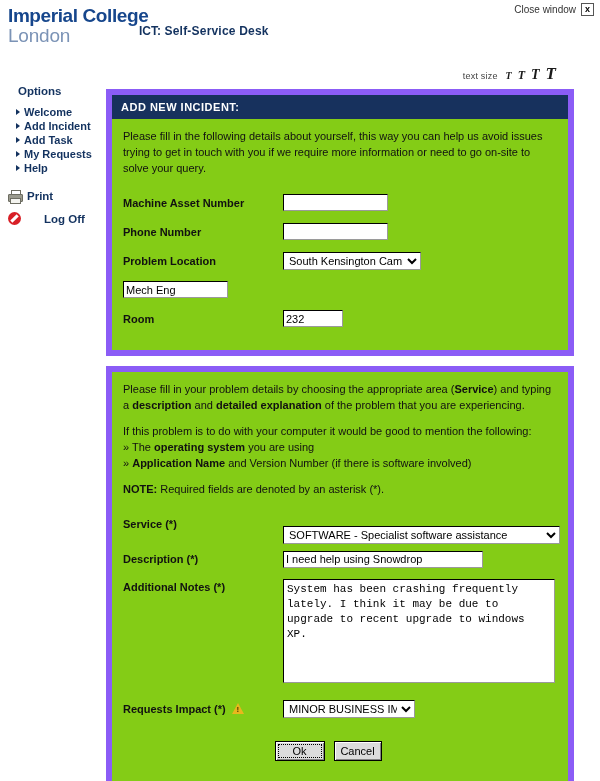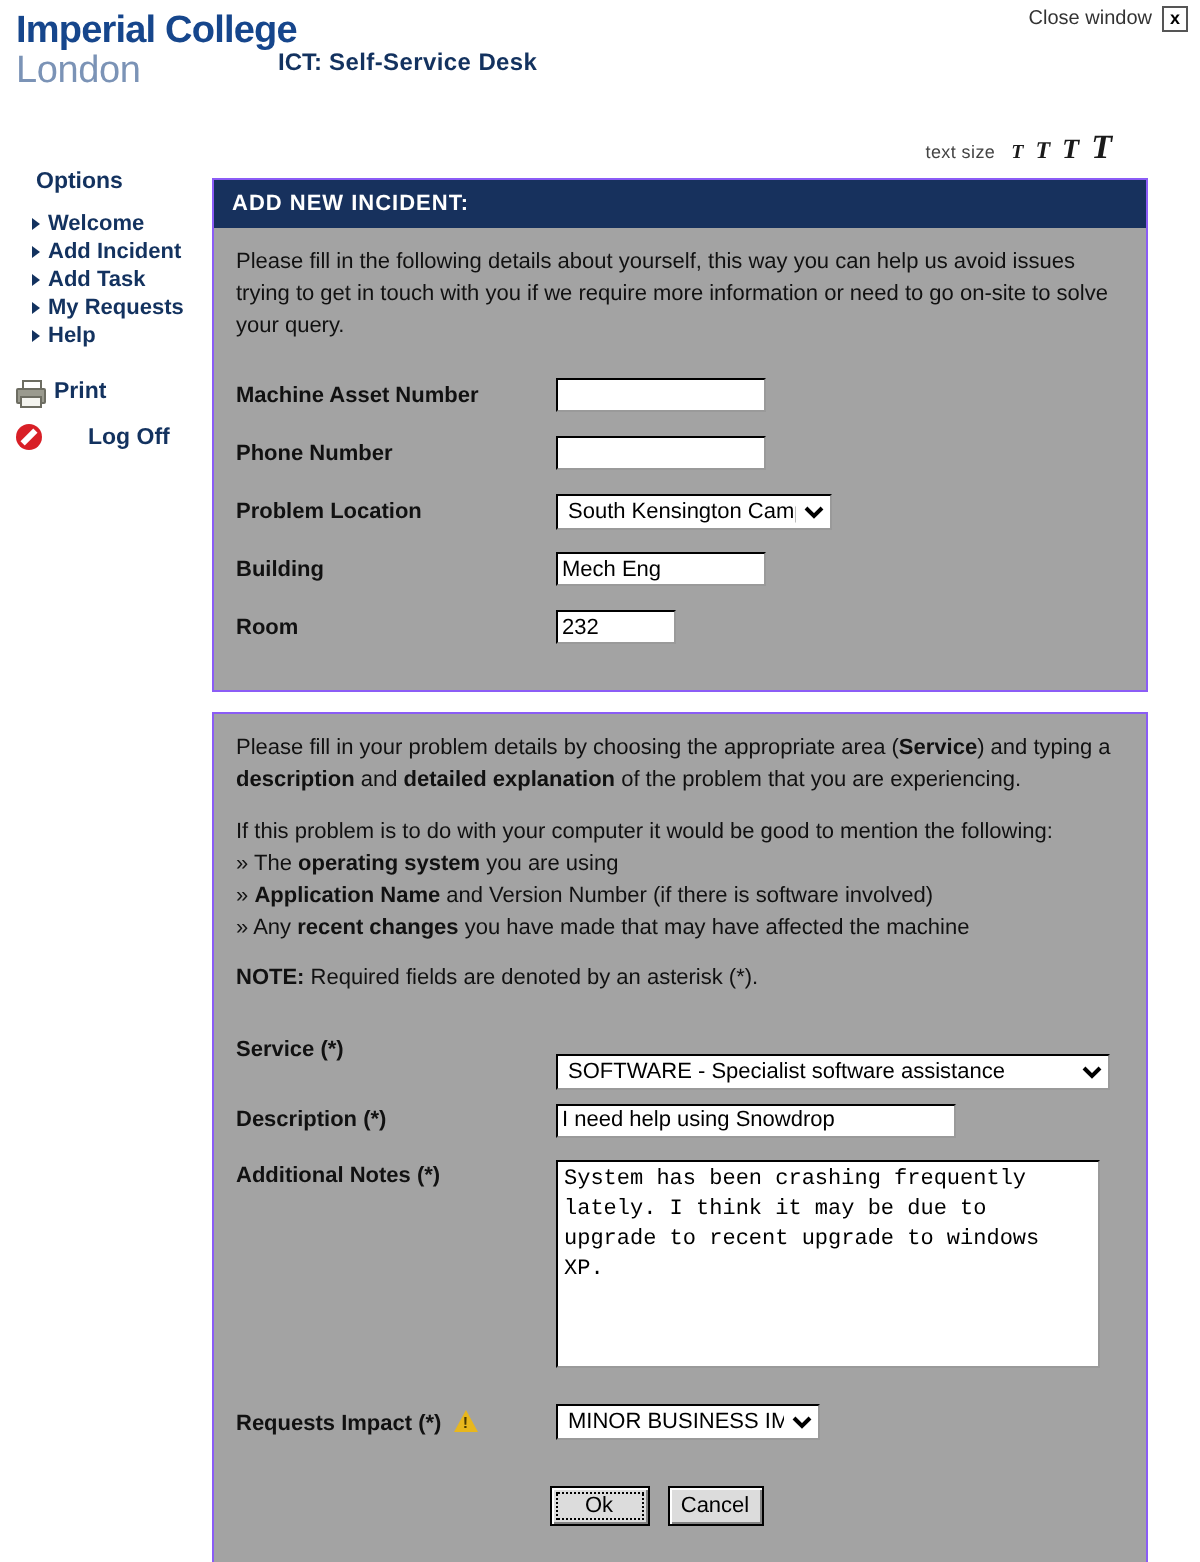--- a/index.html
+++ b/index.html
@@ -194,22 +194,22 @@
   }
 
   
   .content {
     position: absolute;
     left: 106px;
     top: 89px;
     width: 468px;
   }
   .panel {
-    border: 1px solid #8b5cf6;
-    background: #a3a3a3;
+    border: 6px solid #8b5cf6;
+    background: #84cc16;
     box-sizing: border-box;
     width: 100%;
   }
   .panel-header {
     background: #17315d;
     color: #ffffff;
     font-size: 11px;
     font-weight: bold;
     letter-spacing: 0.5px;
     padding: 6px 9px 6px 9px;
@@ -445,21 +445,20 @@
       <div class="frow">
         <div class="flabel">Problem Location</div>
         <div class="fctl">
           <select class="sel sel-w170">
             <option>South Kensington Campus</option>
           </select>
         </div>
       </div>
 
       <div class="frow">
-        <div class="flabel">Building</div>
         <div class="fctl">
           <input class="txt w105" type="text" value="Mech Eng" style="">
         </div>
       </div>
 
       <div class="frow">
         <div class="flabel">Room</div>
         <div class="fctl">
           <input class="txt w60" type="text" value="232" style="">
         </div>
@@ -469,21 +468,20 @@
   </div>
 
   <div class="panel panel2">
     <div class="p2-intro">
       <p><span>Please fill in your problem details by choosing the appropriate area (</span><b>Service</b><span>) and typing a </span><b>description</b><span> and </span><b>detailed explanation</b><span> of the problem that you are experiencing.</span></p>
 
       <p class="tight">If this problem is to do with your computer it would be good to mention the following:</p>
 
       <p class="bullet"><span>»</span> <span>The </span><b>operating system</b><span> you are using</span></p>
       <p class="bullet"><span>»</span> <span></span><b>Application Name</b><span> and Version Number (if there is software involved)</span></p>
-      <p class="bullet"><span>»</span> <span>Any </span><b>recent changes</b><span> you have made that may have affected the machine</span></p>
 
       <p class="note"><b>NOTE:</b><span> Required fields are denoted by an asterisk (*).</span></p>
     </div>
 
     <div class="panel-body">
 
       <div class="frow">
         <div class="flabel">Service (*)</div>
         <div class="fctl">
           <select class="sel sel-w277">

